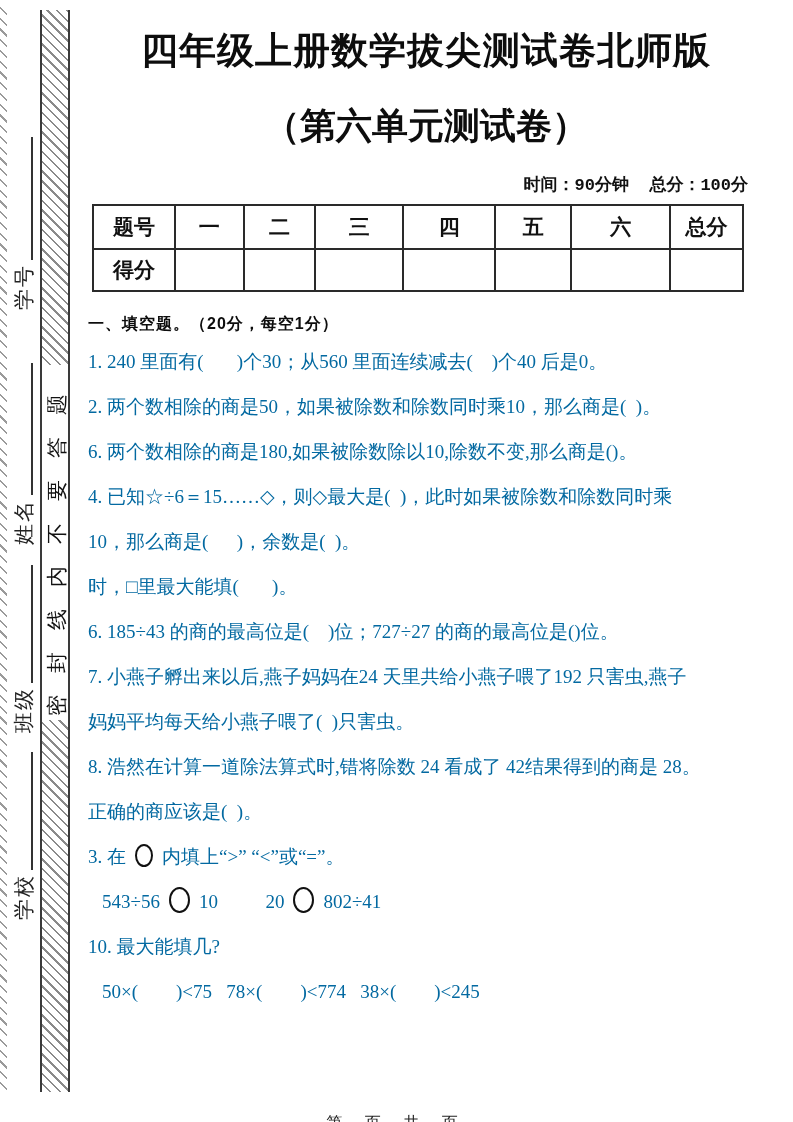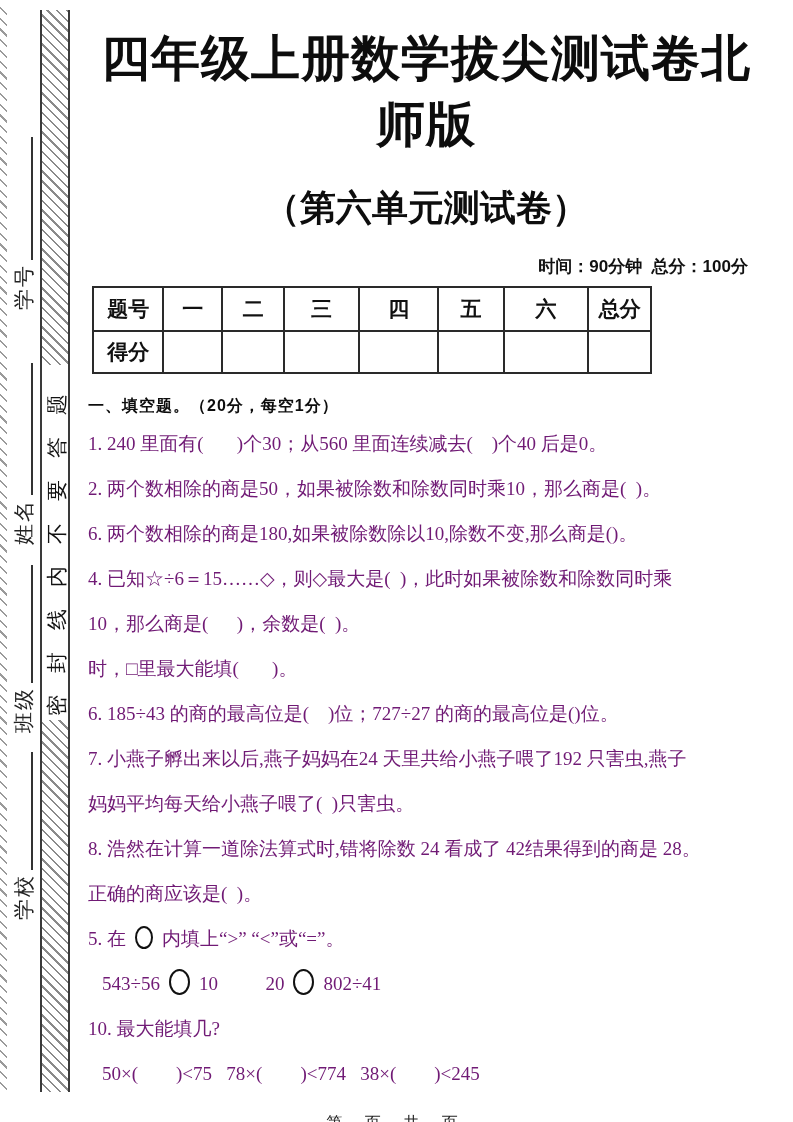--- a/index.html
+++ b/index.html
@@ -46,51 +46,51 @@
     font-family:"Liberation Sans","DejaVu Sans",sans-serif;
     font-size:21px; font-weight:500; letter-spacing:22px; text-indent:4px;
     color:#111; white-space:nowrap;
   }
 
   
   .main{ position:absolute; left:88px; top:0; width:676px; }
   .title{
     margin-top:26px; text-align:center;
     font-family:"Liberation Sans","DejaVu Sans",sans-serif;
-    font-size:49px; font-weight:900; letter-spacing:1px; color:#0d0d0d;
+    font-size:37px; font-weight:900; letter-spacing:1px; color:#0d0d0d;
   }
   .subtitle{
     margin-top:26px; text-align:center;
     font-family:"Liberation Sans","DejaVu Sans",sans-serif;
     font-size:36px; font-weight:900; color:#0d0d0d;
   }
   .time-info{
     margin-top:22px; text-align:right; padding-right:16px;
-    font-family:Liberation Sans, sans-serif;
+    font-family:Liberation Mono, monospace;
     font-size:17px; font-weight:700; white-space:pre; color:#111;
   }
   table.score{
-    margin:8px 0 0 4px; width:560px; border-collapse:collapse; table-layout:fixed;
+    margin:8px 0 0 4px; width:652px; border-collapse:collapse; table-layout:fixed;
   }
   table.score td, table.score th{
     border:2px solid #2a2a2a; text-align:center; vertical-align:middle;
     font-family:"Liberation Sans","DejaVu Sans",sans-serif;
     font-size:21px; font-weight:700; color:#111;
   }
   tr.head-row{ height:44px; }
   tr.score-row{ height:42px; }
 
   .section-heading{
     margin-top:22px;
     font-family:"Liberation Sans","DejaVu Sans",sans-serif;
     font-size:16px; font-weight:800; color:#0d0d0d; letter-spacing:1px;
   }
   .questions{ margin-top:4px; }
   .q-line{
-    height:45px; line-height:45px; font-size:19px; color:#701a75;
+    height:45px; line-height:45px; font-size:19px; color:#0369a1;
     white-space:pre; overflow:hidden;
   }
   .q-line.indent{ padding-left:14px; }
   .ring{
     display:inline-block; width:18px; height:23px;
     border:2.2px solid #111; border-radius:50%;
     vertical-align:-4px; margin:0 9px;
   }
   .ring.big{ width:21px; height:26px; vertical-align:-5px; }
 
@@ -181,21 +181,21 @@
       <div class="q-line">6. 两个数相除的商是180,如果被除数除以10,除数不变,那么商是()。</div>
       <div class="q-line">4. 已知☆÷6＝15……◇，则◇最大是(  )，此时如果被除数和除数同时乘</div>
       <div class="q-line">10，那么商是(      )，余数是(  )。</div>
       <div class="q-line">时，□里最大能填(       )。</div>
       <div class="q-line">6. 185÷43 的商的最高位是(    )位；727÷27 的商的最高位是()位。</div>
       <div class="q-line">7. 小燕子孵出来以后,燕子妈妈在24 天里共给小燕子喂了192 只害虫,燕子</div>
       <div class="q-line">妈妈平均每天给小燕子喂了(  )只害虫。</div>
       <div class="q-line">8. 浩然在计算一道除法算式时,错将除数 24 看成了 42结果得到的商是 28。</div>
       <div class="q-line">正确的商应该是(  )。</div>
 
-      <div class="q-line"><span>5. 在</span><span class="ring"></span><span>内填上“&gt;” “&lt;”或“=”。</span></div>
+      <div class="q-line"><span>3. 在</span><span class="ring"></span><span>内填上“&gt;” “&lt;”或“=”。</span></div>
 
       <div class="q-line indent"><span>543÷56</span><span class="ring big"></span><span>10          20</span><span class="ring big"></span><span>802÷41</span></div>
 
       <div class="q-line">10. 最大能填几?</div>
       <div class="q-line indent">50×(        )&lt;75   78×(        )&lt;774   38×(        )&lt;245</div>
     </div>
   </div>
 
   <div class="footer">第 页 共 页</div>
 </div>

